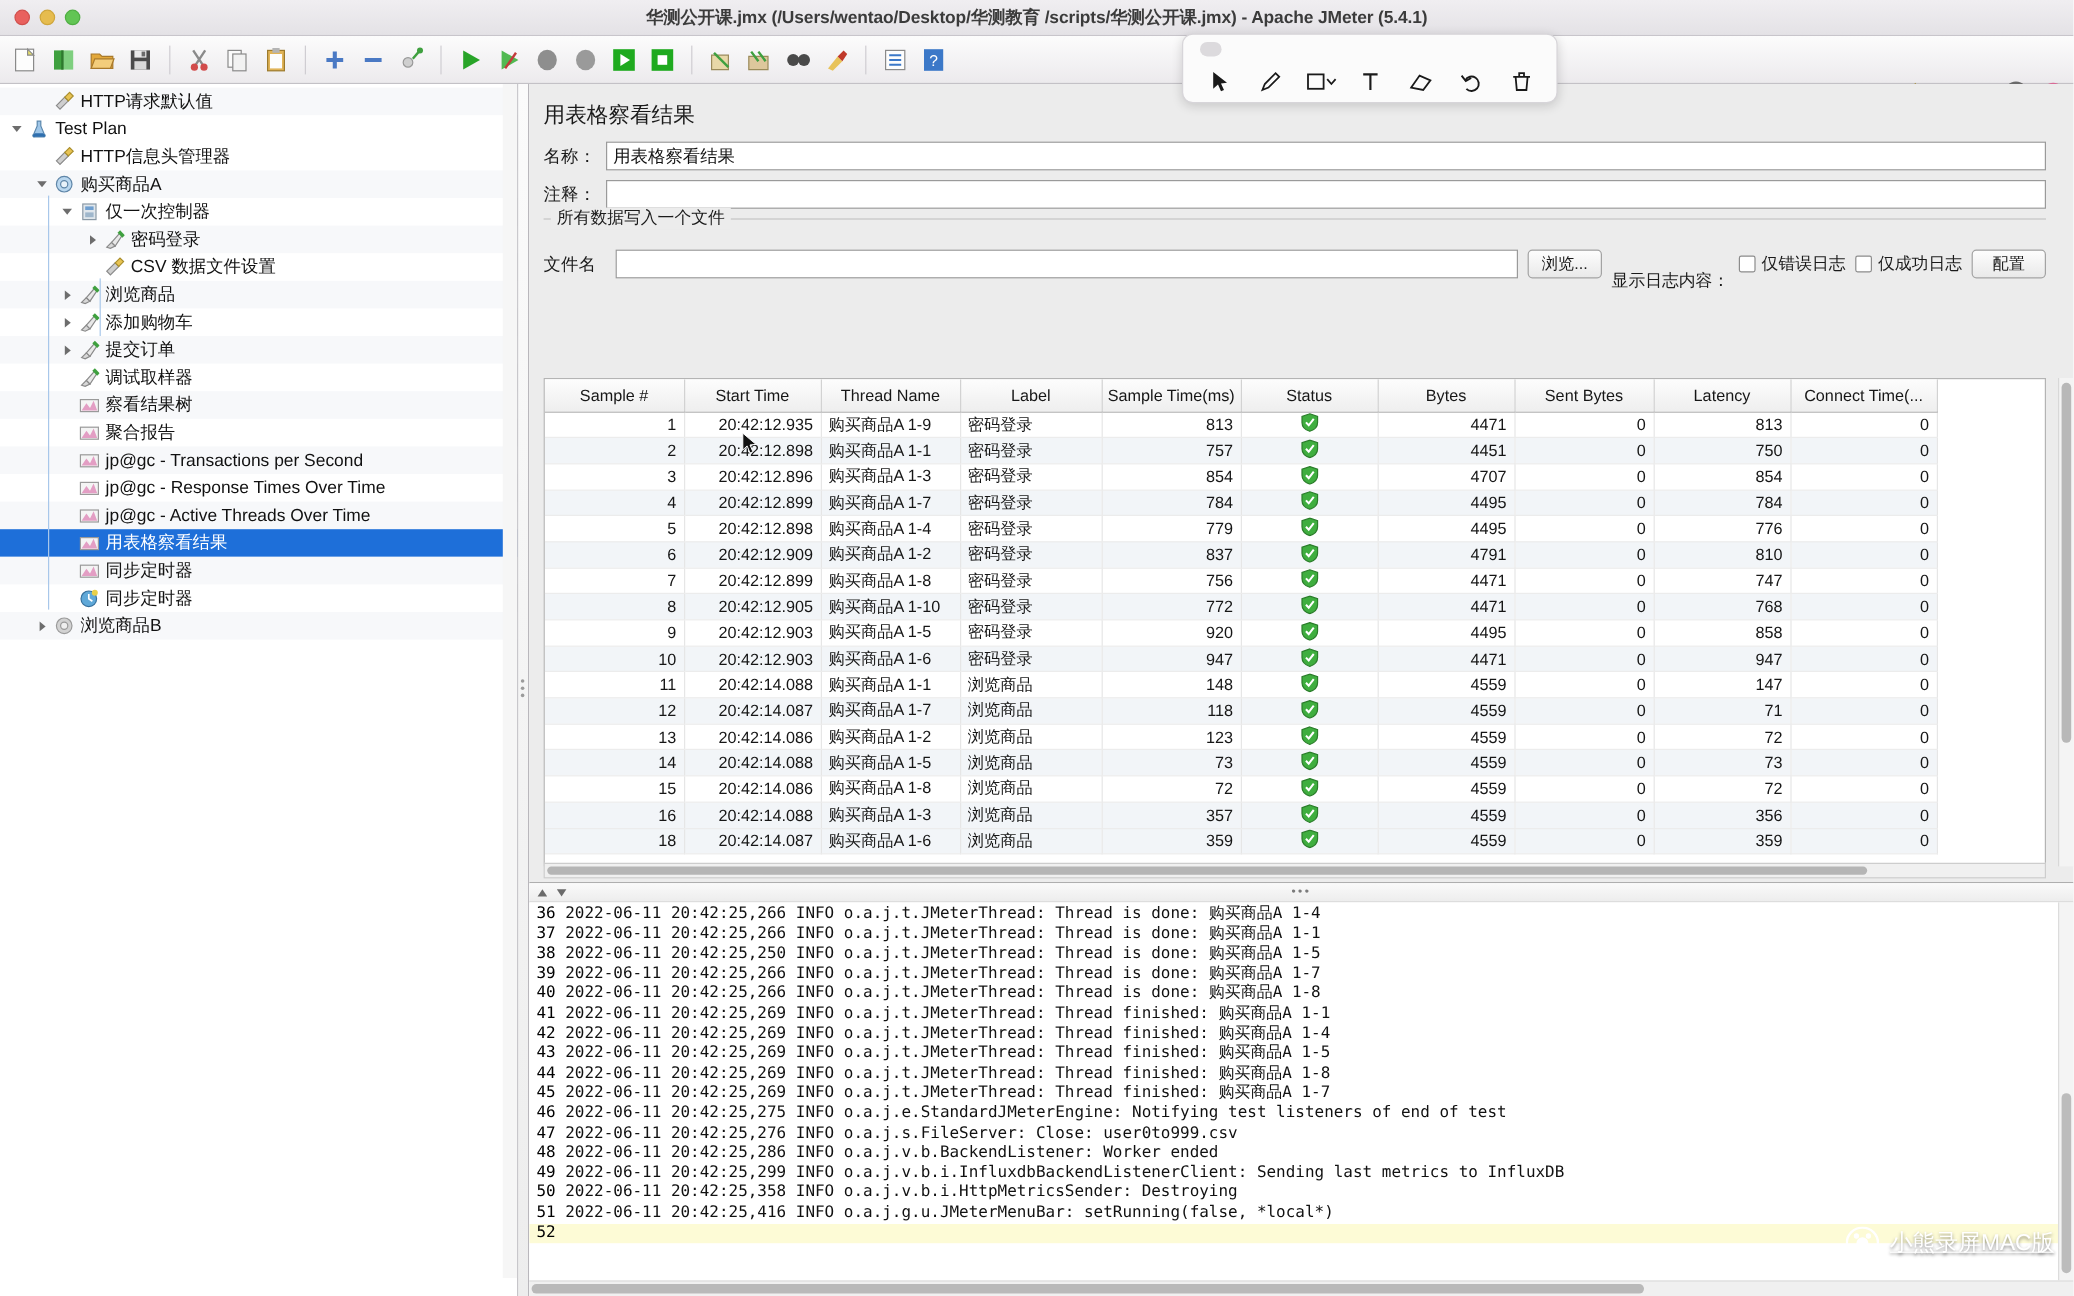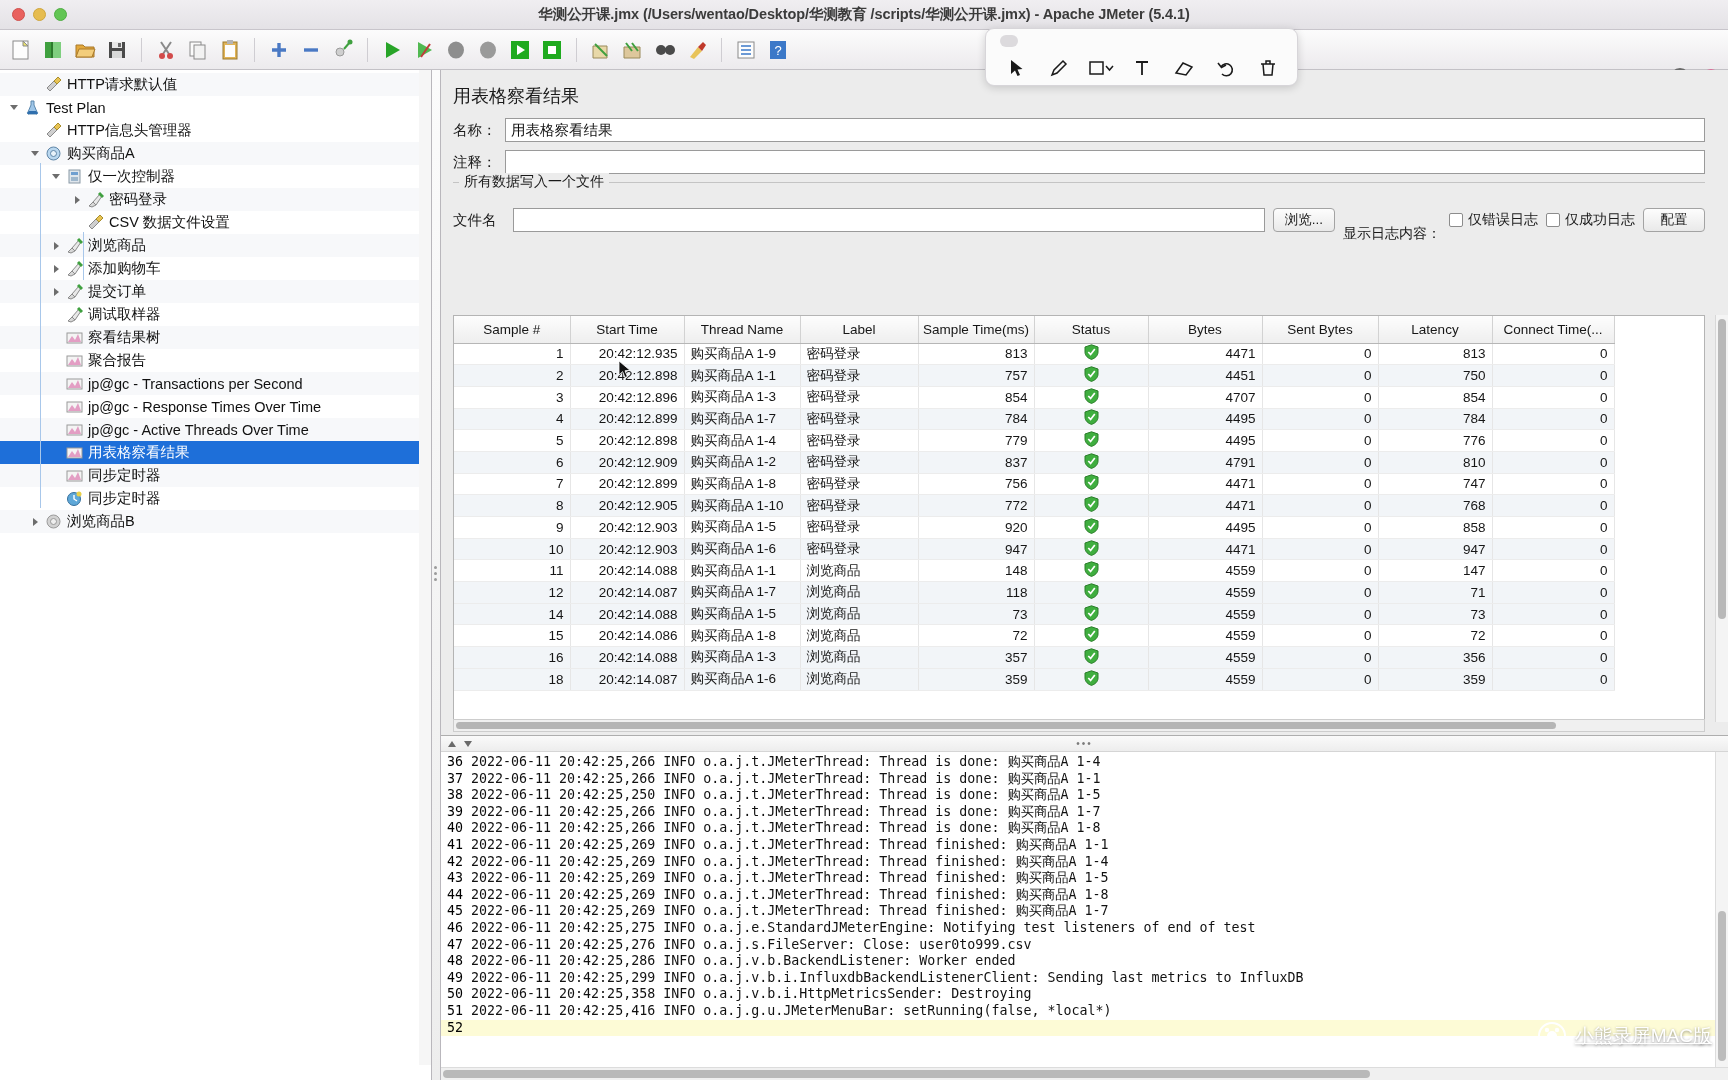--- a/index.html
+++ b/index.html
@@ -973,20 +973,35 @@
                   <td class="num">118</td>
                   <td class="ctr"><span class="shield"><svg width="15" height="16" viewBox="0 0 15 16">
                         <path d="M7.5 0.8 L14 3 v5 c0 4 -3.4 6.4 -6.5 7.4 C4.4 14.4 1 12 1 8 V3 Z" fill="#3fae3f" stroke="#2a7d2a"></path>
                         <path d="M4.3 8 L6.6 10.4 L10.8 5" stroke="#ffffff" stroke-width="1.7" fill="none"></path>
                       </svg></span></td>
                   <td class="num">4559</td>
                   <td class="num">0</td>
                   <td class="num">71</td>
                   <td class="num">0</td>
                 </tr>
+                <tr>
+                  <td class="num">13</td>
+                  <td class="num">20:42:14.086</td>
+                  <td>购买商品A 1-2</td>
+                  <td>浏览商品</td>
+                  <td class="num">123</td>
+                  <td class="ctr"><span class="shield"><svg width="15" height="16" viewBox="0 0 15 16">
+                        <path d="M7.5 0.8 L14 3 v5 c0 4 -3.4 6.4 -6.5 7.4 C4.4 14.4 1 12 1 8 V3 Z" fill="#3fae3f" stroke="#2a7d2a"></path>
+                        <path d="M4.3 8 L6.6 10.4 L10.8 5" stroke="#ffffff" stroke-width="1.7" fill="none"></path>
+                      </svg></span></td>
+                  <td class="num">4559</td>
+                  <td class="num">0</td>
+                  <td class="num">72</td>
+                  <td class="num">0</td>
+                </tr>
                 <tr class="zebra">
                   <td class="num">14</td>
                   <td class="num">20:42:14.088</td>
                   <td>购买商品A 1-5</td>
                   <td>浏览商品</td>
                   <td class="num">73</td>
                   <td class="ctr"><span class="shield"><svg width="15" height="16" viewBox="0 0 15 16">
                         <path d="M7.5 0.8 L14 3 v5 c0 4 -3.4 6.4 -6.5 7.4 C4.4 14.4 1 12 1 8 V3 Z" fill="#3fae3f" stroke="#2a7d2a"></path>
                         <path d="M4.3 8 L6.6 10.4 L10.8 5" stroke="#ffffff" stroke-width="1.7" fill="none"></path>
                       </svg></span></td>

